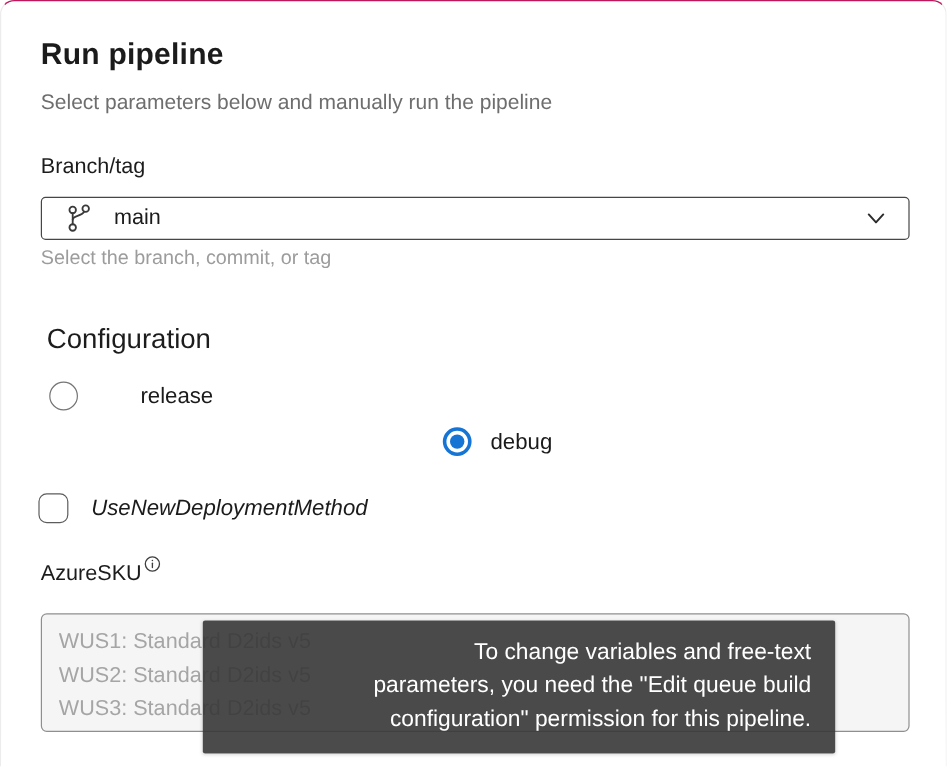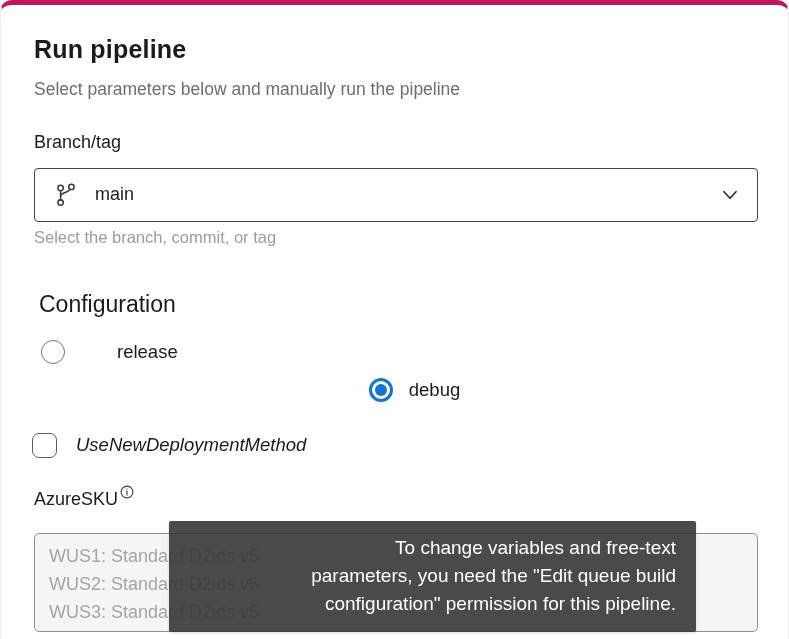--- a/index.html
+++ b/index.html
@@ -1,31 +1,31 @@
 <!DOCTYPE html>
 <html><head>
 <meta charset="utf-8">
 <style>
   * { margin:0; padding:0; box-sizing:border-box; }
   html,body { background:#fff; font-family:"Liberation Sans", sans-serif; }
   .card {
     position:relative; width:789px; height:639px; background:#fff;
-    border:1px solid #ececec; border-top:5px solid #be185d; border-bottom:none;
+    border:1px solid #ececec; border-top:1px solid #be185d; border-bottom:none;
     border-radius:12px 12px 0 0; overflow:hidden;
   }
   .page-title {
     margin:30px 0 0 33px; font-size:25px; font-weight:700; color:#1b1b1b;
     letter-spacing:.2px; line-height:1.15;
   }
   .page-subtitle {
     margin:15px 0 0 33px; font-size:17.5px; color:#6e6e6e; line-height:1.15;
   }
   .field-label { margin:33px 0 0 33px; font-size:18px; color:#1c1c1c; }
   .select-box {
-    margin:15px 0 0 33px; width:724px; height:54px;
+    margin:15px 0 0 33px; width:724px; height:36px;
     border:1.5px solid #484644; border-radius:4px; background:#fff;
     display:flex; align-items:center; padding:0 16px 0 18px; cursor:pointer;
   }
   .select-box .value { margin-left:16px; font-size:18px; color:#1b1b1b; flex:1; }
   .helper-text { margin:6px 0 0 33px; font-size:16.5px; color:#9c9c9c; }
 
   .section-label { margin:44px 0 0 38px; font-size:23px; color:#1c1c1c; }
 
   .choice-row { display:flex; align-items:center; margin-left:40px; cursor:pointer; }
   .choice-row.first { margin-top:22px;gap:36px; }

